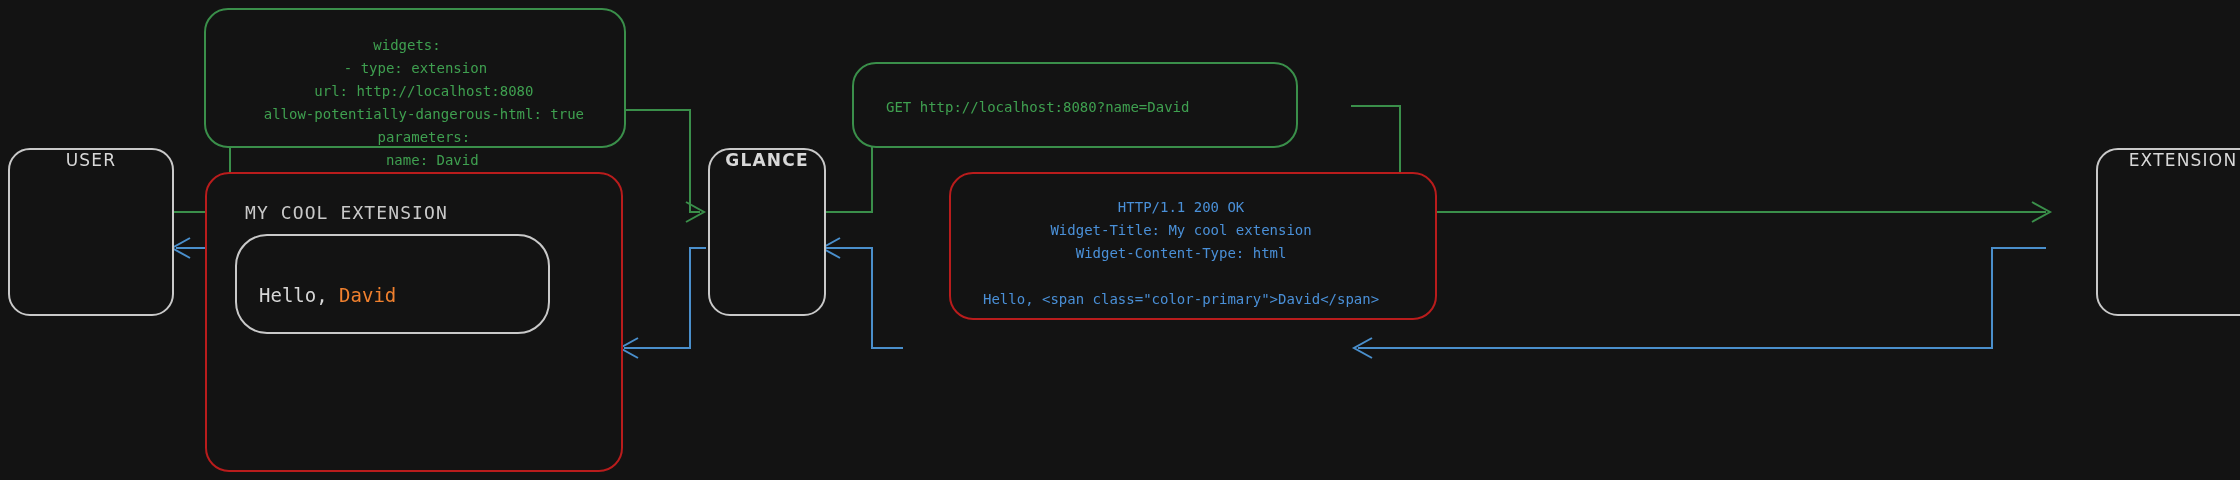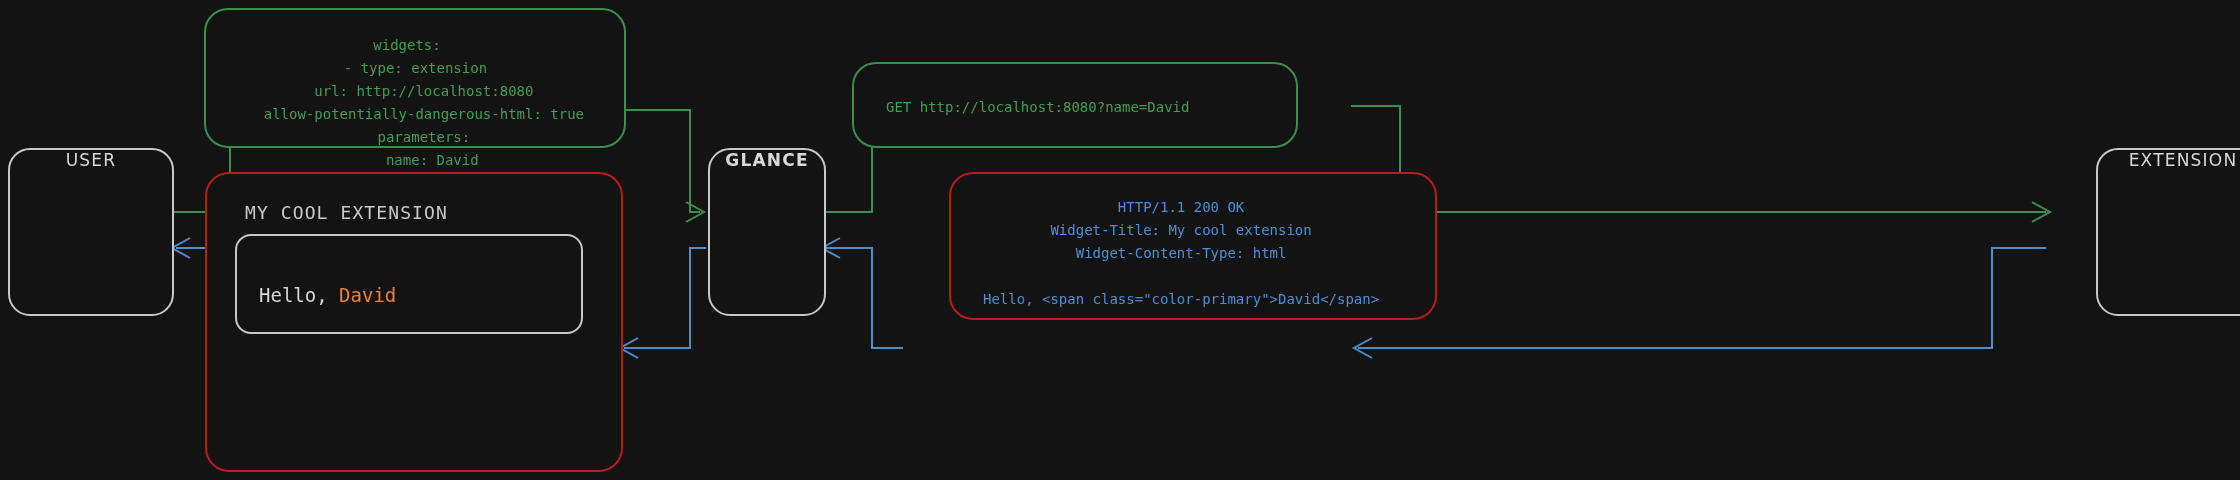--- a/index.html
+++ b/index.html
@@ -148,18 +148,18 @@
 Widget-Title: My cool extension
 Widget-Content-Type: html
 
 Hello, &lt;span class="color-primary"&gt;David&lt;/span&gt;</div>
   </div>
 
   <div class="msgbox blue" style="left:205px;top:172px;width:418px;height:300px;">
 
     <div class="widget-title" style="left:38px;top:28px;">MY COOL EXTENSION</div>
 
-    <div class="widget-card" style="left:28px;top:60px;width:348px;height:100px;">
+    <div class="widget-card" style="left:28px;top:60px;width:315px;height:100px;border-radius:32px;">
       <div class="line"><span>Hello, </span><span class="accent">David</span></div>
     </div>
   </div>
 
 </div>
 
 </body></html>

